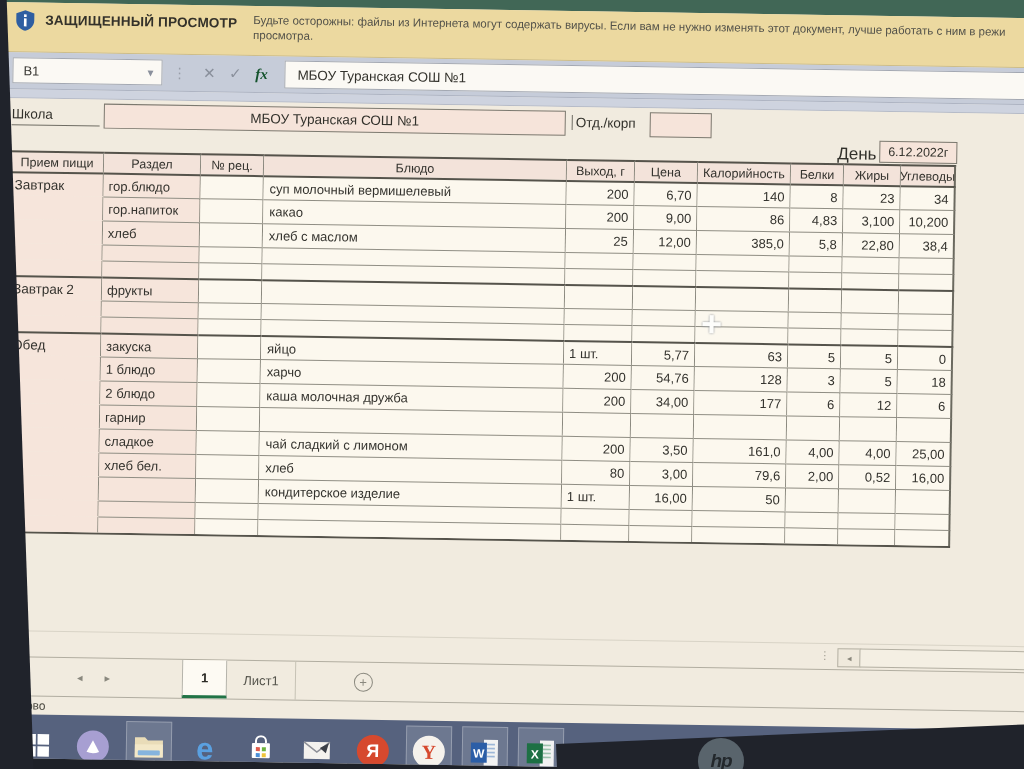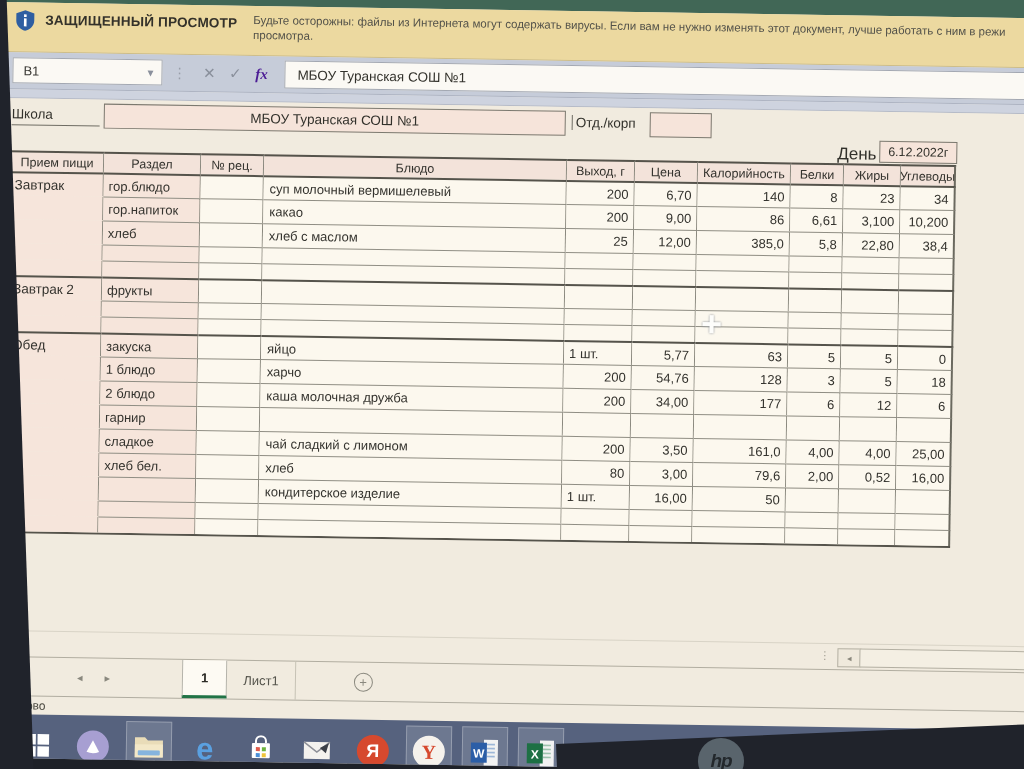--- a/index.html
+++ b/index.html
@@ -23,21 +23,21 @@
   .warn-msg .l1{white-space:nowrap;}
 
   
   .fbar{height:36px;background:#c6ccd9;display:flex;align-items:center;
     padding:0 8px 0 12px;border-bottom:1px solid #aeb4c2;}
   .namebox{width:150px;height:26px;background:#fbf9f4;border:1px solid #a3a8b2;
     display:flex;align-items:center;font-size:13px;color:#3a3934;padding-left:10px;box-sizing:border-box;}
   .namebox .dd{margin-left:auto;margin-right:6px;color:#8a909c;font-size:10px;}
   .fdots{color:#989da8;font-size:14px;margin:0 10px;}
   .fbtn{width:26px;text-align:center;color:#8a909c;font-size:15px;}
-  .fbtn.fx{font-family:"Liberation Serif",serif;font-style:italic;font-weight:bold;color:#4c1d95;}
+  .fbtn.fx{font-family:"Liberation Serif",serif;font-style:italic;font-weight:bold;color:#14532d;}
   .ffield{flex:1;height:26px;background:#fbf9f4;border:1px solid #a3a8b2;margin-left:10px;
     display:flex;align-items:center;padding-left:12px;font-size:13.5px;color:#33322c;}
 
   .chromestrip{height:8px;background:#ced3df;border-bottom:1px solid #b6bbc7;}
 
   
   .sheet{position:relative;height:532px;background:#f1ebdf;}
   .lbl{position:absolute;font-size:13.5px;color:#32312b;}
   .cellbox{position:absolute;background:#f6e4da;border:1px solid #7b796f;box-sizing:border-box;
     font-size:13.5px;color:#32312b;display:flex;align-items:center;justify-content:center;}
@@ -183,21 +183,21 @@
             <div class="mcell c9 num">34</div>
           </div>
           <div class="mrow">
             <div class="mcell c0"></div>
             <div class="mcell c1">гор.напиток</div>
             <div class="mcell c2"></div>
             <div class="mcell c3">какао</div>
             <div class="mcell c4 num">200</div>
             <div class="mcell c5 num">9,00</div>
             <div class="mcell c6 num">86</div>
-            <div class="mcell c7 num">6,61</div>
+            <div class="mcell c7 num">4,83</div>
             <div class="mcell c8 num">3,100</div>
             <div class="mcell c9 num">10,200</div>
           </div>
           <div class="mrow">
             <div class="mcell c0"></div>
             <div class="mcell c1">хлеб</div>
             <div class="mcell c2"></div>
             <div class="mcell c3">хлеб с маслом</div>
             <div class="mcell c4 num">25</div>
             <div class="mcell c5 num">12,00</div>

